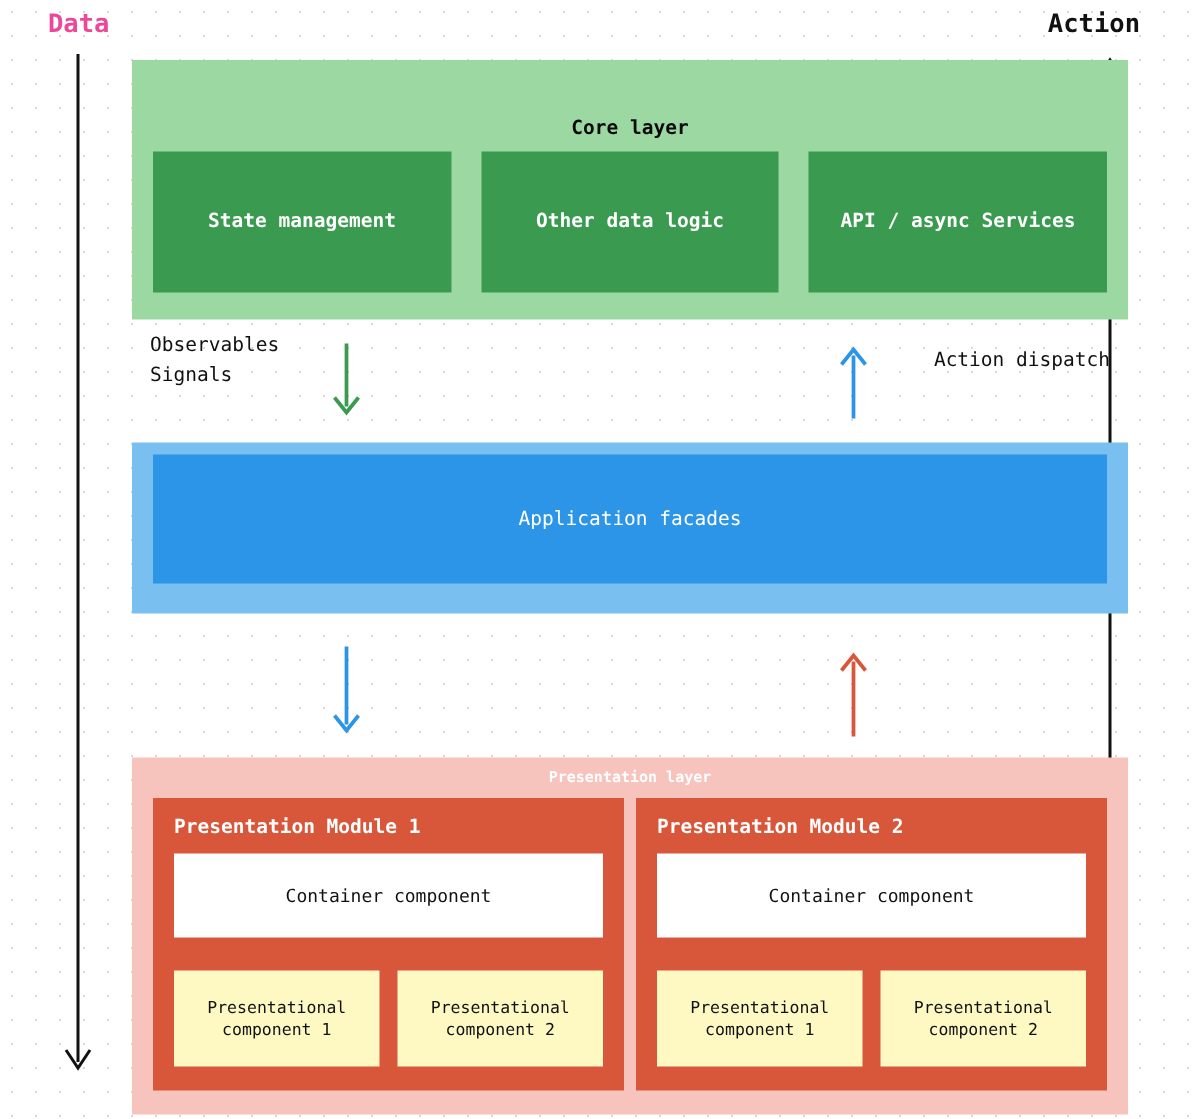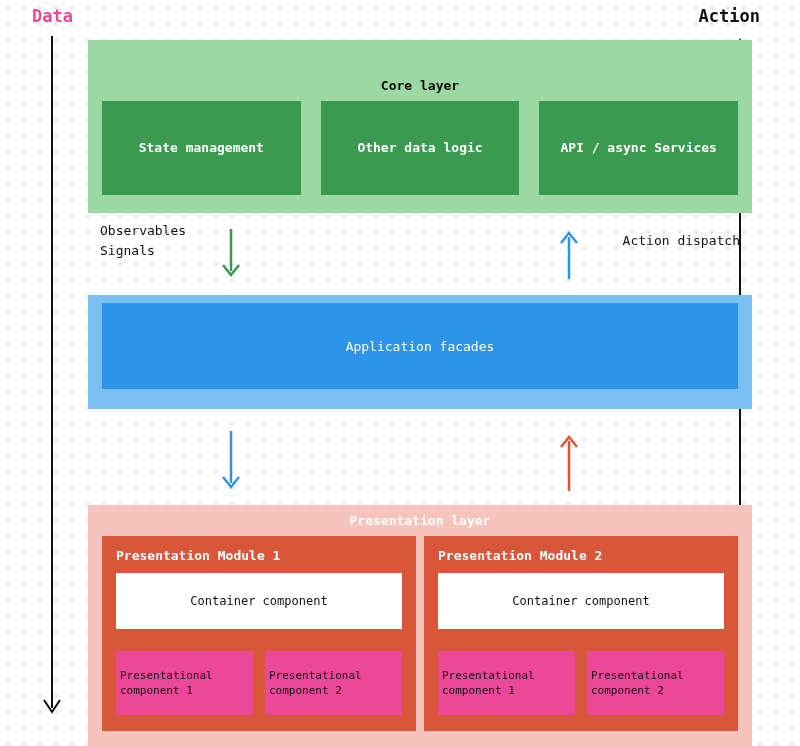--- a/index.html
+++ b/index.html
@@ -131,21 +131,21 @@
       position: relative;
     }
 
     
     .presentation-layer {
       background: #f6c4bd;
       padding: 8px 14px 16px;
     }
     .layer-title-pres {
       text-align: center;
-      font-size: 13px;
+      font-size: 10px;
       font-weight: 600;
       color: #fff;
       padding-bottom: 8px;
     }
     .modules {
       display: flex;
       gap: 8px;
     }
     .module {
       flex: 1;
@@ -168,26 +168,27 @@
       font-size: 12px;
       font-weight: 500;
       margin-bottom: 22px;
     }
     .pres-comps {
       display: flex;
       gap: 12px;
     }
     .pres-comp {
       flex: 1;
-      background: #ec4899;
+      background: #fef9c3;
       color: #111;
       height: 64px;
       display: flex;
       align-items: center;
       justify-content: center;
+      text-align: center;
       font-size: 11px;
       font-weight: 500;
       line-height: 1.4;
       padding: 0 4px;
     }
 
     .small-arrow {
       position: absolute;
       width: 26px;
       height: 54px;

